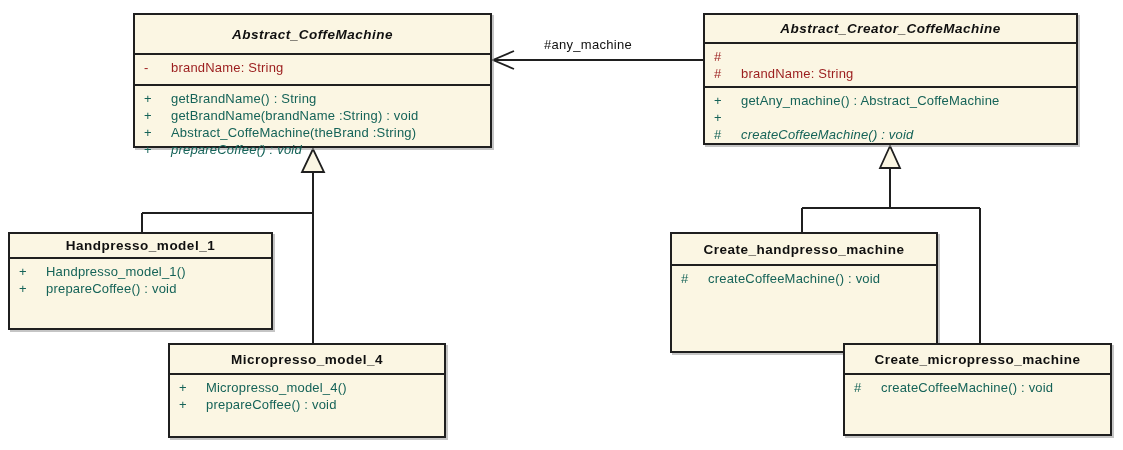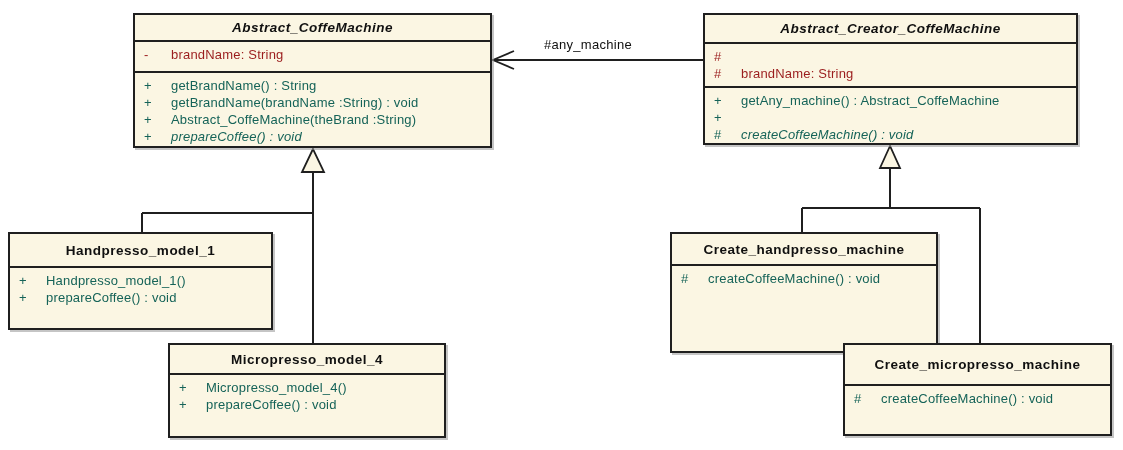--- a/index.html
+++ b/index.html
@@ -59,21 +59,21 @@
       <path d="M802 208 L980 208"></path>
       <path d="M802 208 L802 232"></path>
       <path d="M980 208 L980 343"></path>
       <polygon points="890,146 880,168 900,168" fill="#FBF6E3" stroke-width="1.8"></polygon>
     </g>
   </svg>
 
   <div class="edge-label" style="left:527px; top:37px; width:122px;">#any_machine</div>
 
   <div class="cb" style="left:133px; top:13px; width:359px; height:135px;">
-    <div class="title abstract" style="height:27px;">Abstract_CoffeMachine</div>
+    <div class="title abstract" style="height:40px;">Abstract_CoffeMachine</div>
     <div class="comp attrs" style="height:31px;">
       <div class="row attr">
         <span class="vis">-</span>
         <span class="txt">brandName: String</span>
       </div>
     </div>
     <div class="comp">
       <div class="row meth">
         <span class="vis">+</span>
         <span class="txt">getBrandName() : String</span>
@@ -113,21 +113,21 @@
         <span class="vis">+</span>
       </div>
       <div class="row meth it">
         <span class="vis">#</span>
         <span class="txt">createCoffeeMachine() : void</span>
       </div>
     </div>
   </div>
 
   <div class="cb" style="left:8px; top:232px; width:265px; height:98px;">
-    <div class="title" style="height:34px;">Handpresso_model_1</div>
+    <div class="title" style="height:25px;">Handpresso_model_1</div>
     <div class="comp">
       <div class="row meth">
         <span class="vis">+</span>
         <span class="txt">Handpresso_model_1()</span>
       </div>
       <div class="row meth">
         <span class="vis">+</span>
         <span class="txt">prepareCoffee() : void</span>
       </div>
     </div>
@@ -151,21 +151,21 @@
     <div class="title" style="height:32px;">Create_handpresso_machine</div>
     <div class="comp">
       <div class="row meth">
         <span class="vis">#</span>
         <span class="txt">createCoffeeMachine() : void</span>
       </div>
     </div>
   </div>
 
   <div class="cb" style="left:843px; top:343px; width:269px; height:93px;">
-    <div class="title" style="height:41px;">Create_micropresso_machine</div>
+    <div class="title" style="height:30px;">Create_micropresso_machine</div>
     <div class="comp">
       <div class="row meth">
         <span class="vis">#</span>
         <span class="txt">createCoffeeMachine() : void</span>
       </div>
     </div>
   </div>
 
 </div>
 

